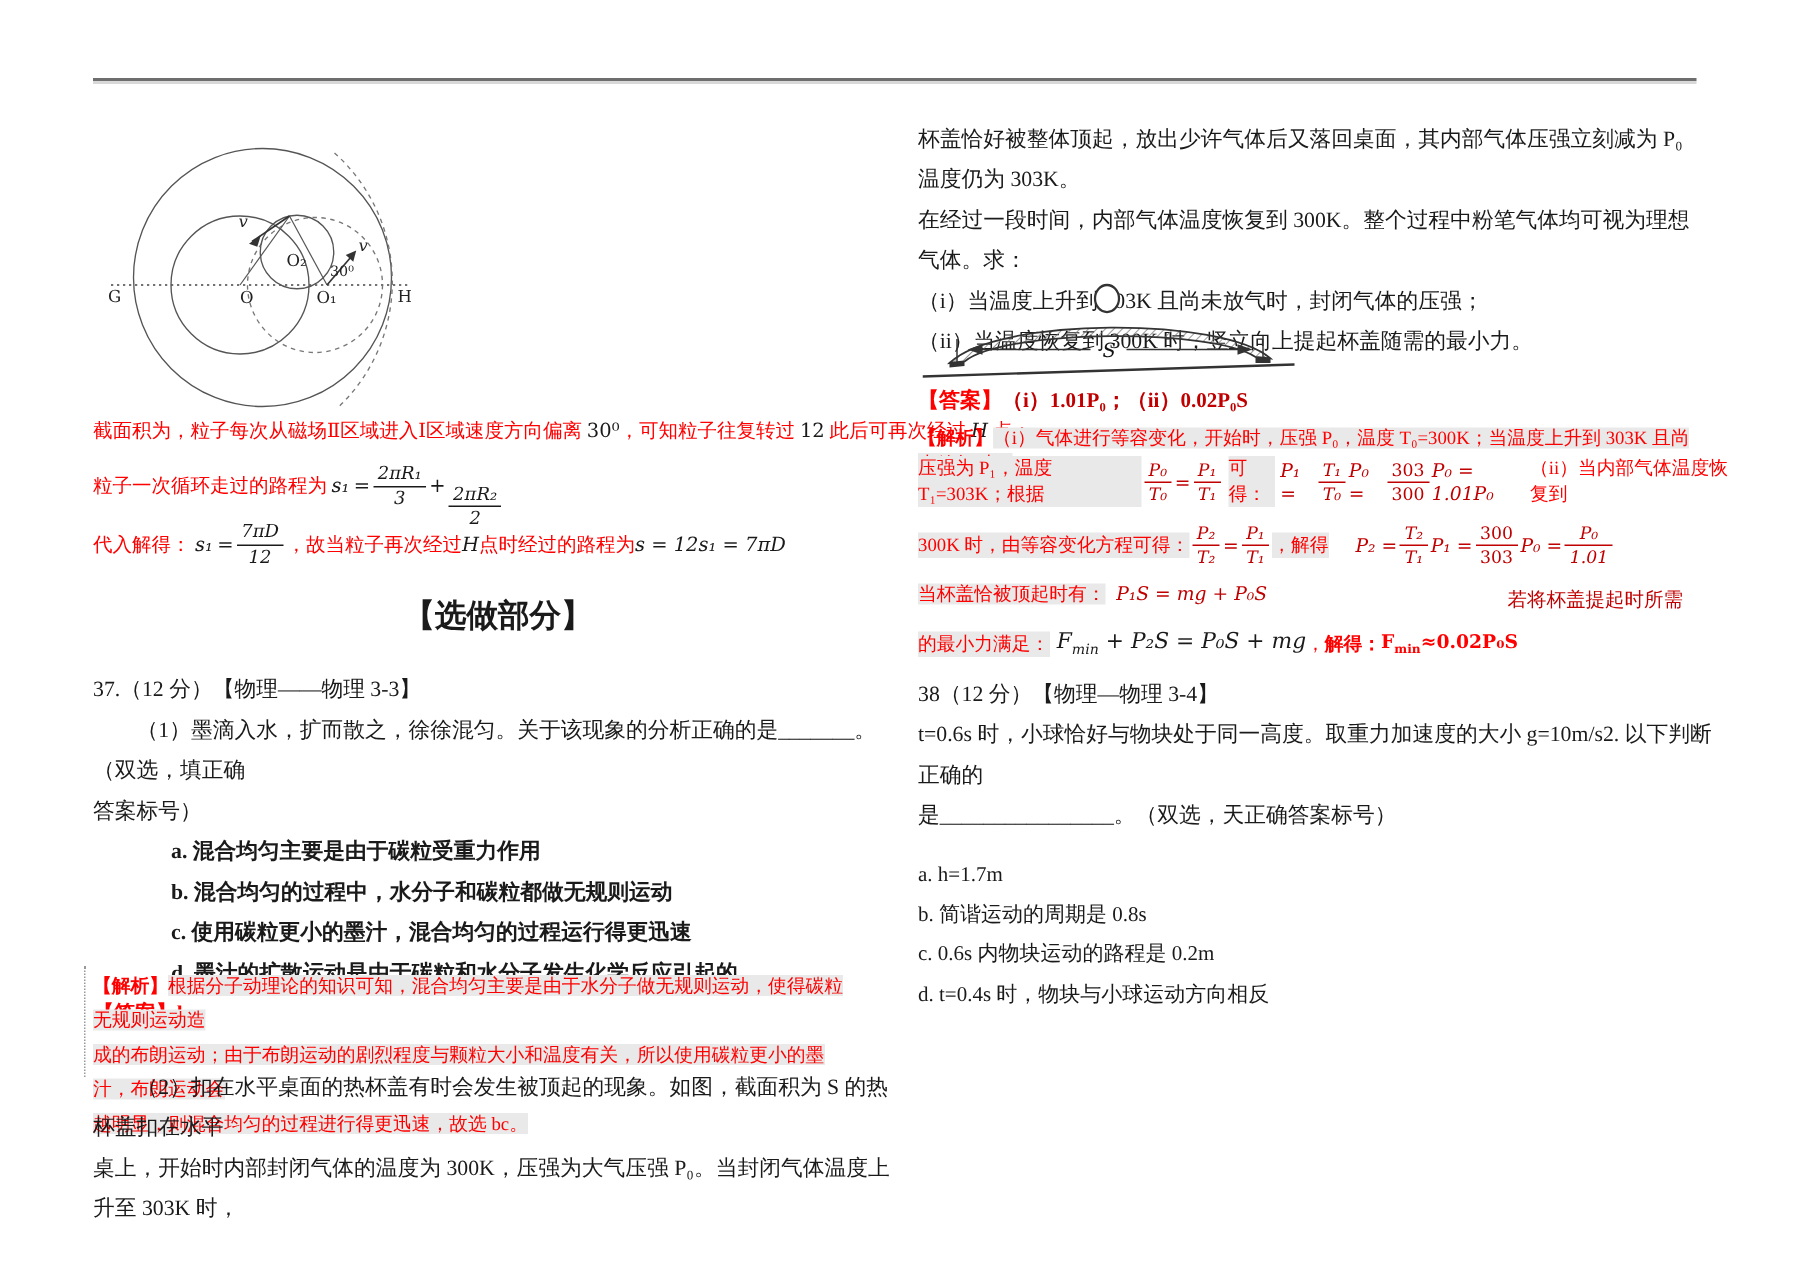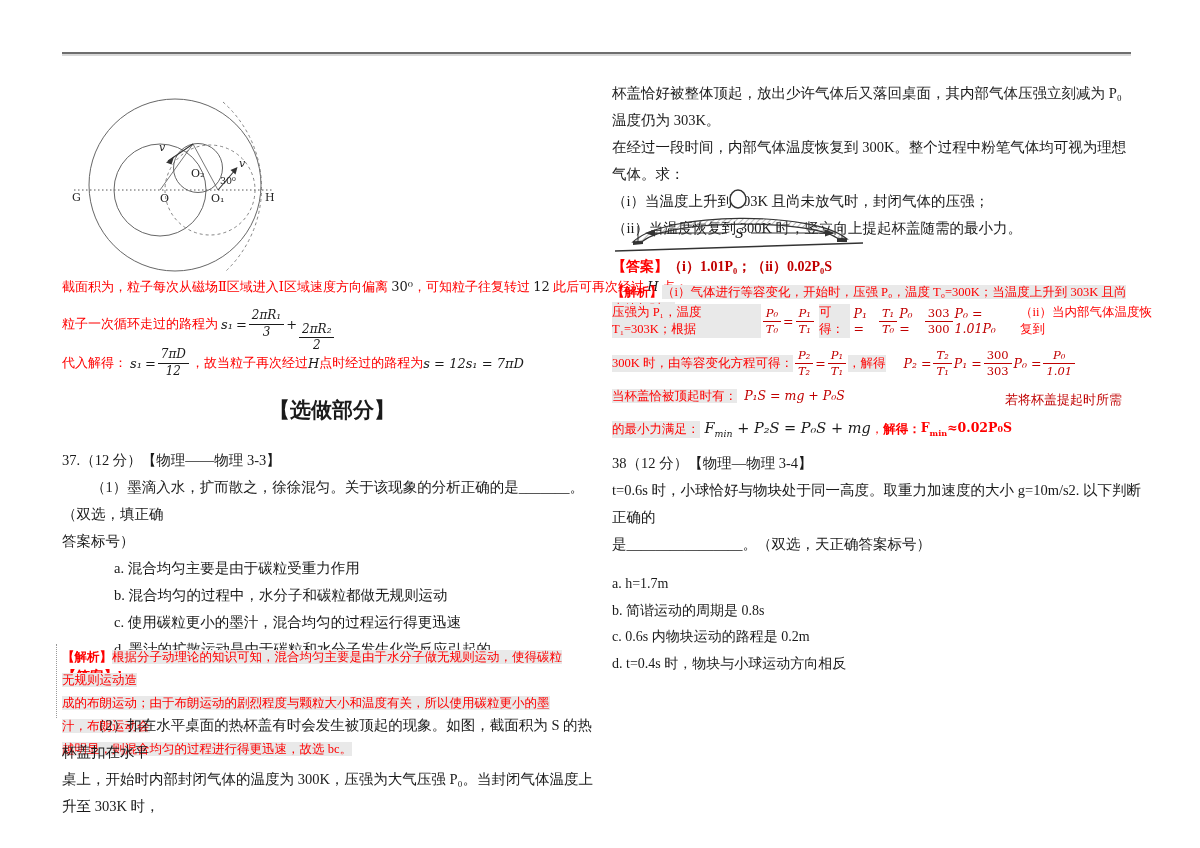--- a/index.html
+++ b/index.html
@@ -13,21 +13,21 @@
   .blk{color:#1a1a1a;}
   .b{font-weight:bold;}
   .hl{background:#e9e9e9;}
   .m{font-family:"DejaVu Serif","Liberation Serif",serif;font-style:italic;}
   .mn{font-family:"DejaVu Serif","Liberation Serif",serif;font-style:normal;}
   .frac{display:inline-block;text-align:center;vertical-align:middle;line-height:1.1;font-family:"DejaVu Serif",serif;font-style:italic;margin:0 2px;}
   .frac .n{display:block;padding:0 3px 1px;border-bottom:1px solid currentColor;}
   .frac .d{display:block;padding:1px 3px 0;}
   .line{white-space:nowrap;}
   .fx{display:flex;align-items:center;}
-  .opt{padding-left:52px;}
+  .opt{padding-left:52px;font-weight:bold;}
   .t14{font-size:14.5px;line-height:27px;}
   .t13{font-size:13px;}
   .t12{font-size:12.5px;}
   .indent{text-indent:2em;}
   sub{font-size:0.65em;}
   sup{font-size:0.65em;}
   .rule{height:2px;background:#6e6e6e;box-shadow:0 2px 0 #d8d8d8;}
   .dotline{border-left:1px dotted #999;width:0;}
   svg text{font-family:"DejaVu Serif","Liberation Serif",serif;}
 </style>

